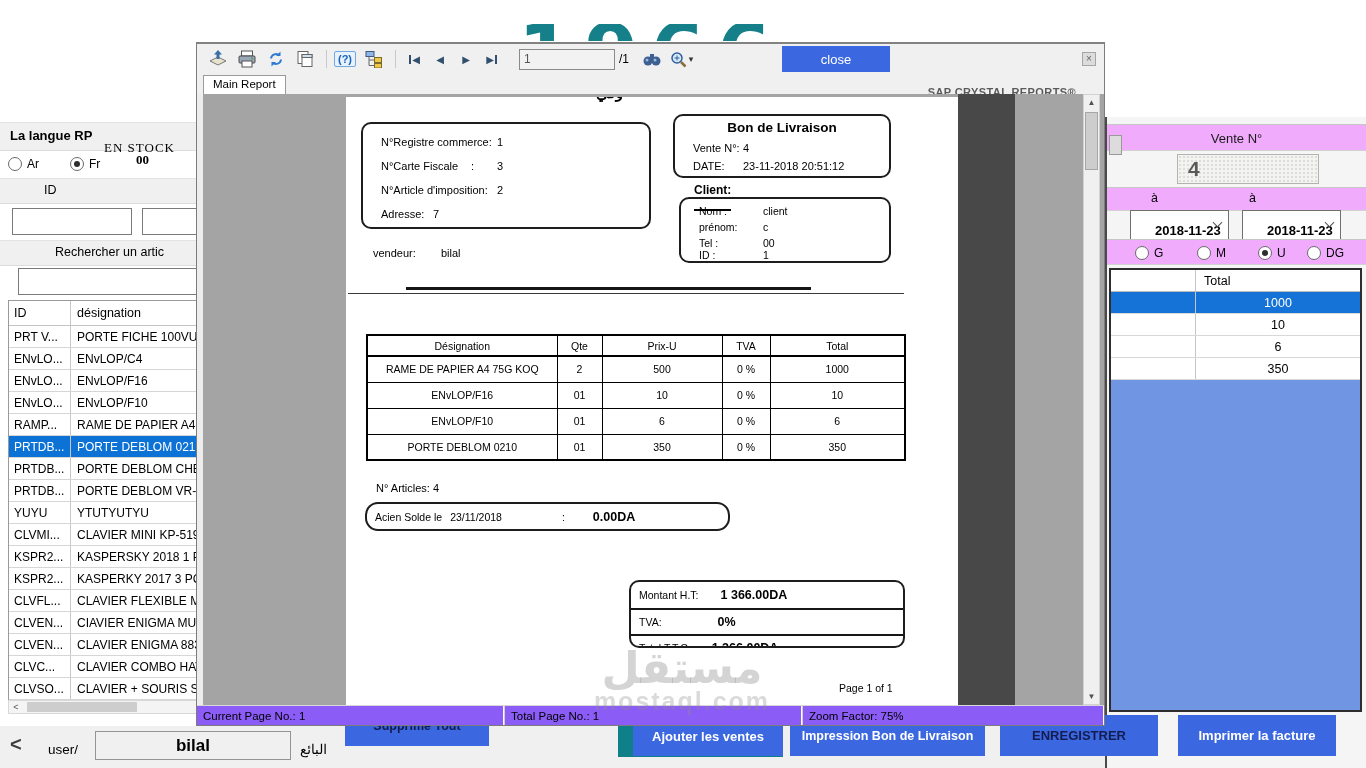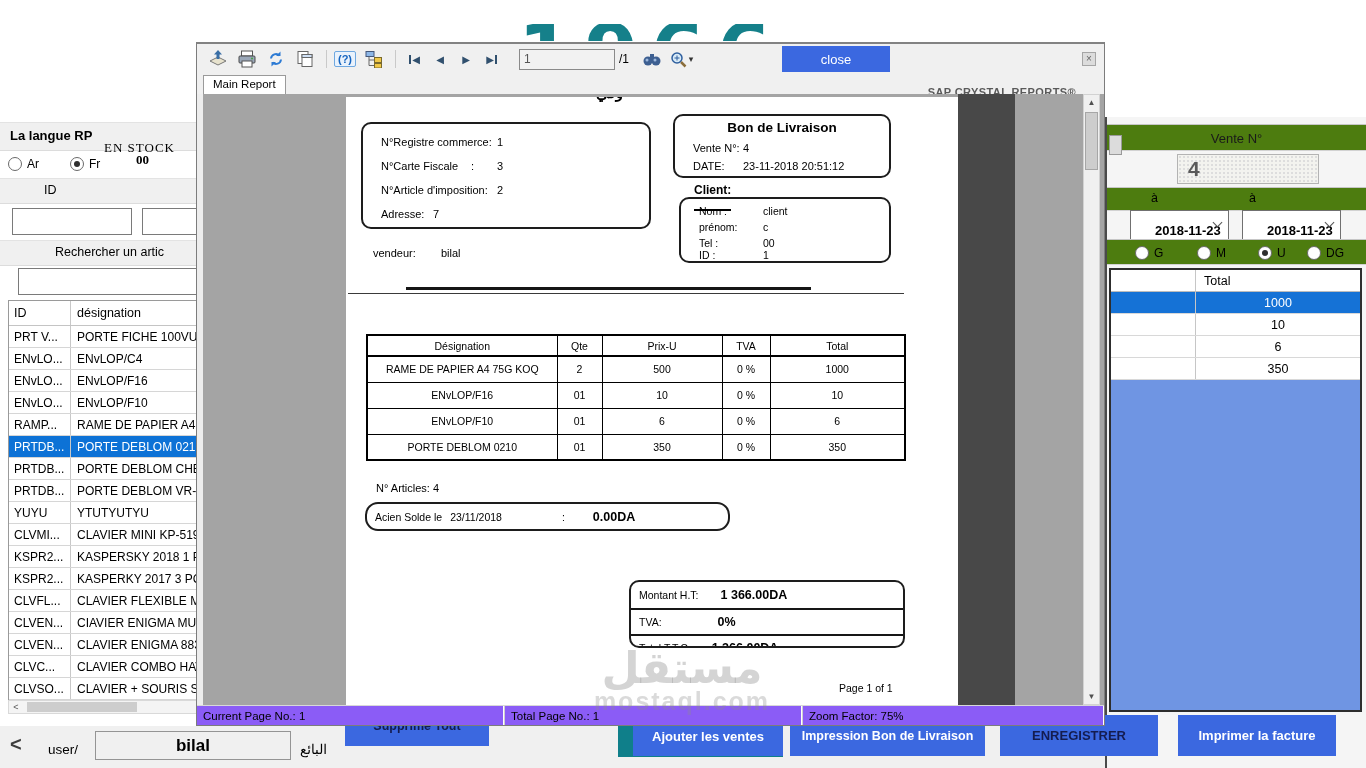--- a/index.html
+++ b/index.html
@@ -54,21 +54,21 @@
   .btn-dark-text { color:#141c50; }
   .b-supprime { left:345px; top:705px; width:144px; height:41px; z-index:5; font-size:12.5px; }
   .teal-back { left:618px; top:712px; width:165px; height:45px; background:#0f7f8a; z-index:5; }
   .b-ajouter { left:633px; top:716px; width:150px; height:40px; z-index:6; }
   .b-impression { left:790px; top:716px; width:195px; height:40px; z-index:6; font-size:12.5px; }
   .b-enreg { left:1000px; top:715px; width:158px; height:41px; z-index:6; }
   .b-imprimer { left:1178px; top:715px; width:158px; height:41px; z-index:6; }
 
   
   .rpanel { left:1105px; top:117px; width:261px; height:651px; background:#f5f5f5; border-left:2px solid #4a4a4a; }
-  .rp-band { position:absolute; left:0; width:259px; background:#4d7c0f; border-top:1px solid #c6c6c6; border-bottom:1px solid #d2d2d2; }
+  .rp-band { position:absolute; left:0; width:259px; background:#f0abfc; border-top:1px solid #c6c6c6; border-bottom:1px solid #d2d2d2; }
   .rp-vn-band { top:7px; height:27px; }
   .rp-vn-lbl { position:absolute; left:0; right:0; top:6px; text-align:center; font-size:13px; color:#1a1a1a; }
   .rp-stub { position:absolute; left:2px; top:10px; width:13px; height:20px; background:#dcdcdc; border:1px solid #9a9a9a; }
   .rp-big-input { position:absolute; left:70px; top:37px; width:142px; height:30px; border:1px solid #b3b3b3;
     background:#f3f3ef; background-image:radial-gradient(#ddd 1px, transparent 1px); background-size:4px 4px;
     font-size:21px; font-weight:bold; color:#5a5a5a; line-height:28px; padding-left:10px; }
   .rp-a-band { top:70px; height:24px; }
   .rp-a1 { position:absolute; left:44px; top:74px; font-size:12.5px; }
   .rp-a2 { position:absolute; left:142px; top:74px; font-size:12.5px; }
   .combo { position:absolute; top:93px; height:40px; background:#fff; border:1px solid #707070;

